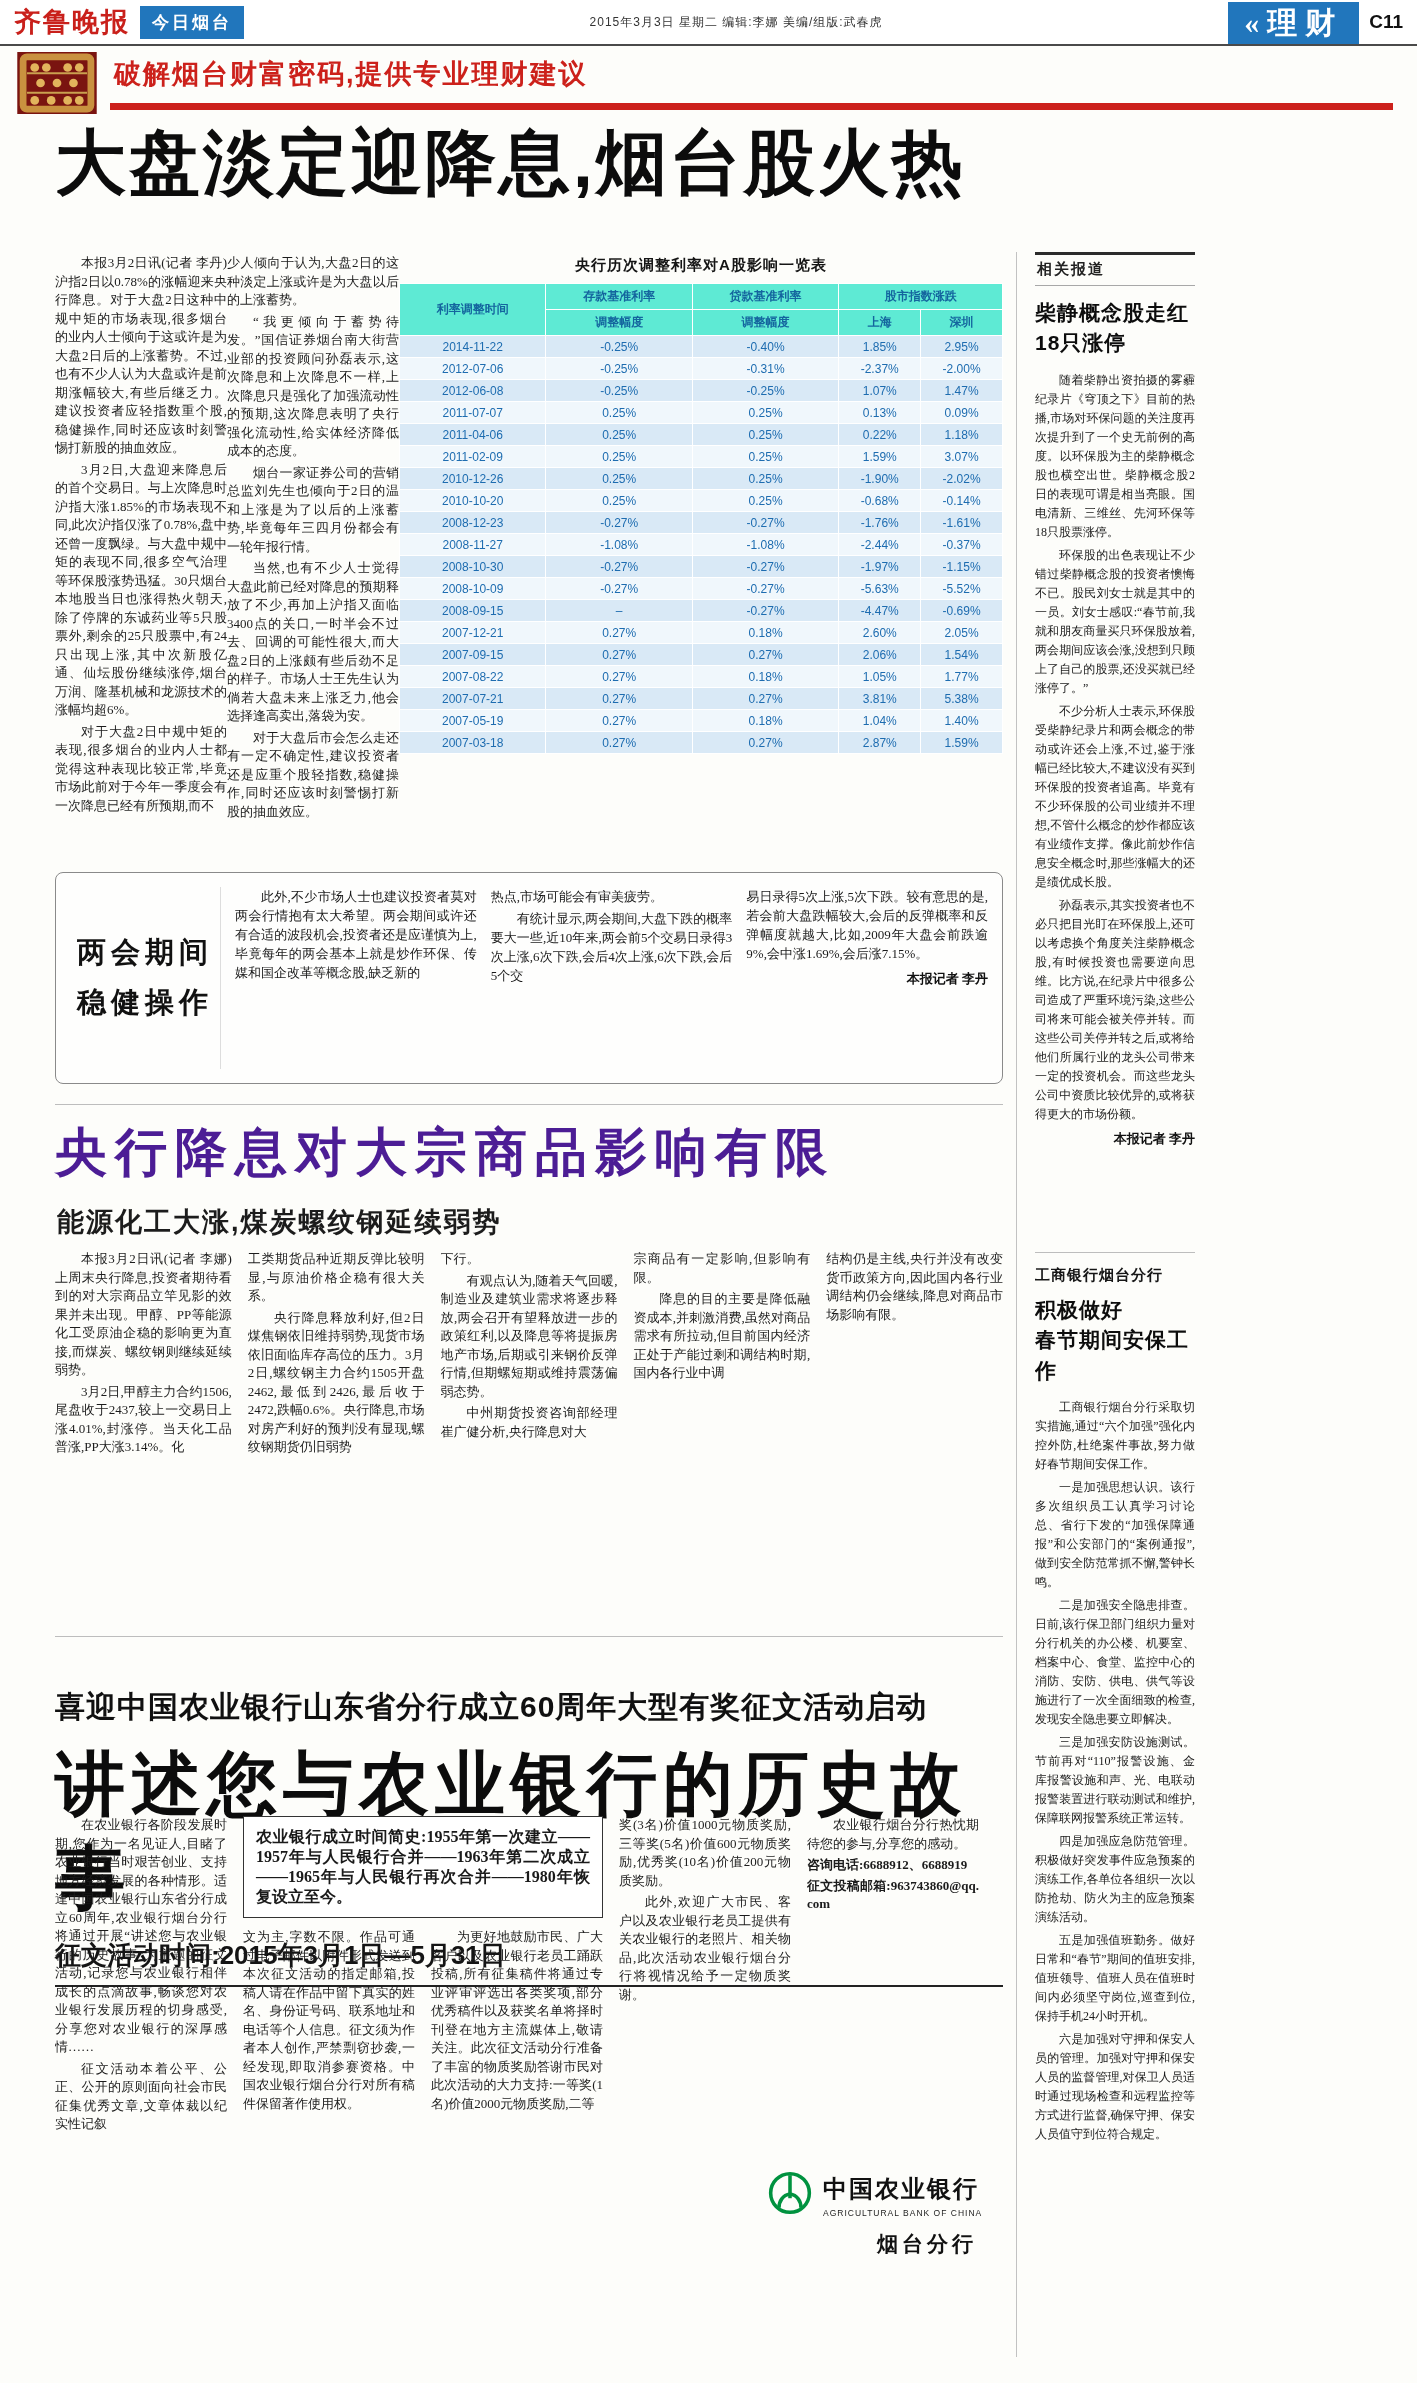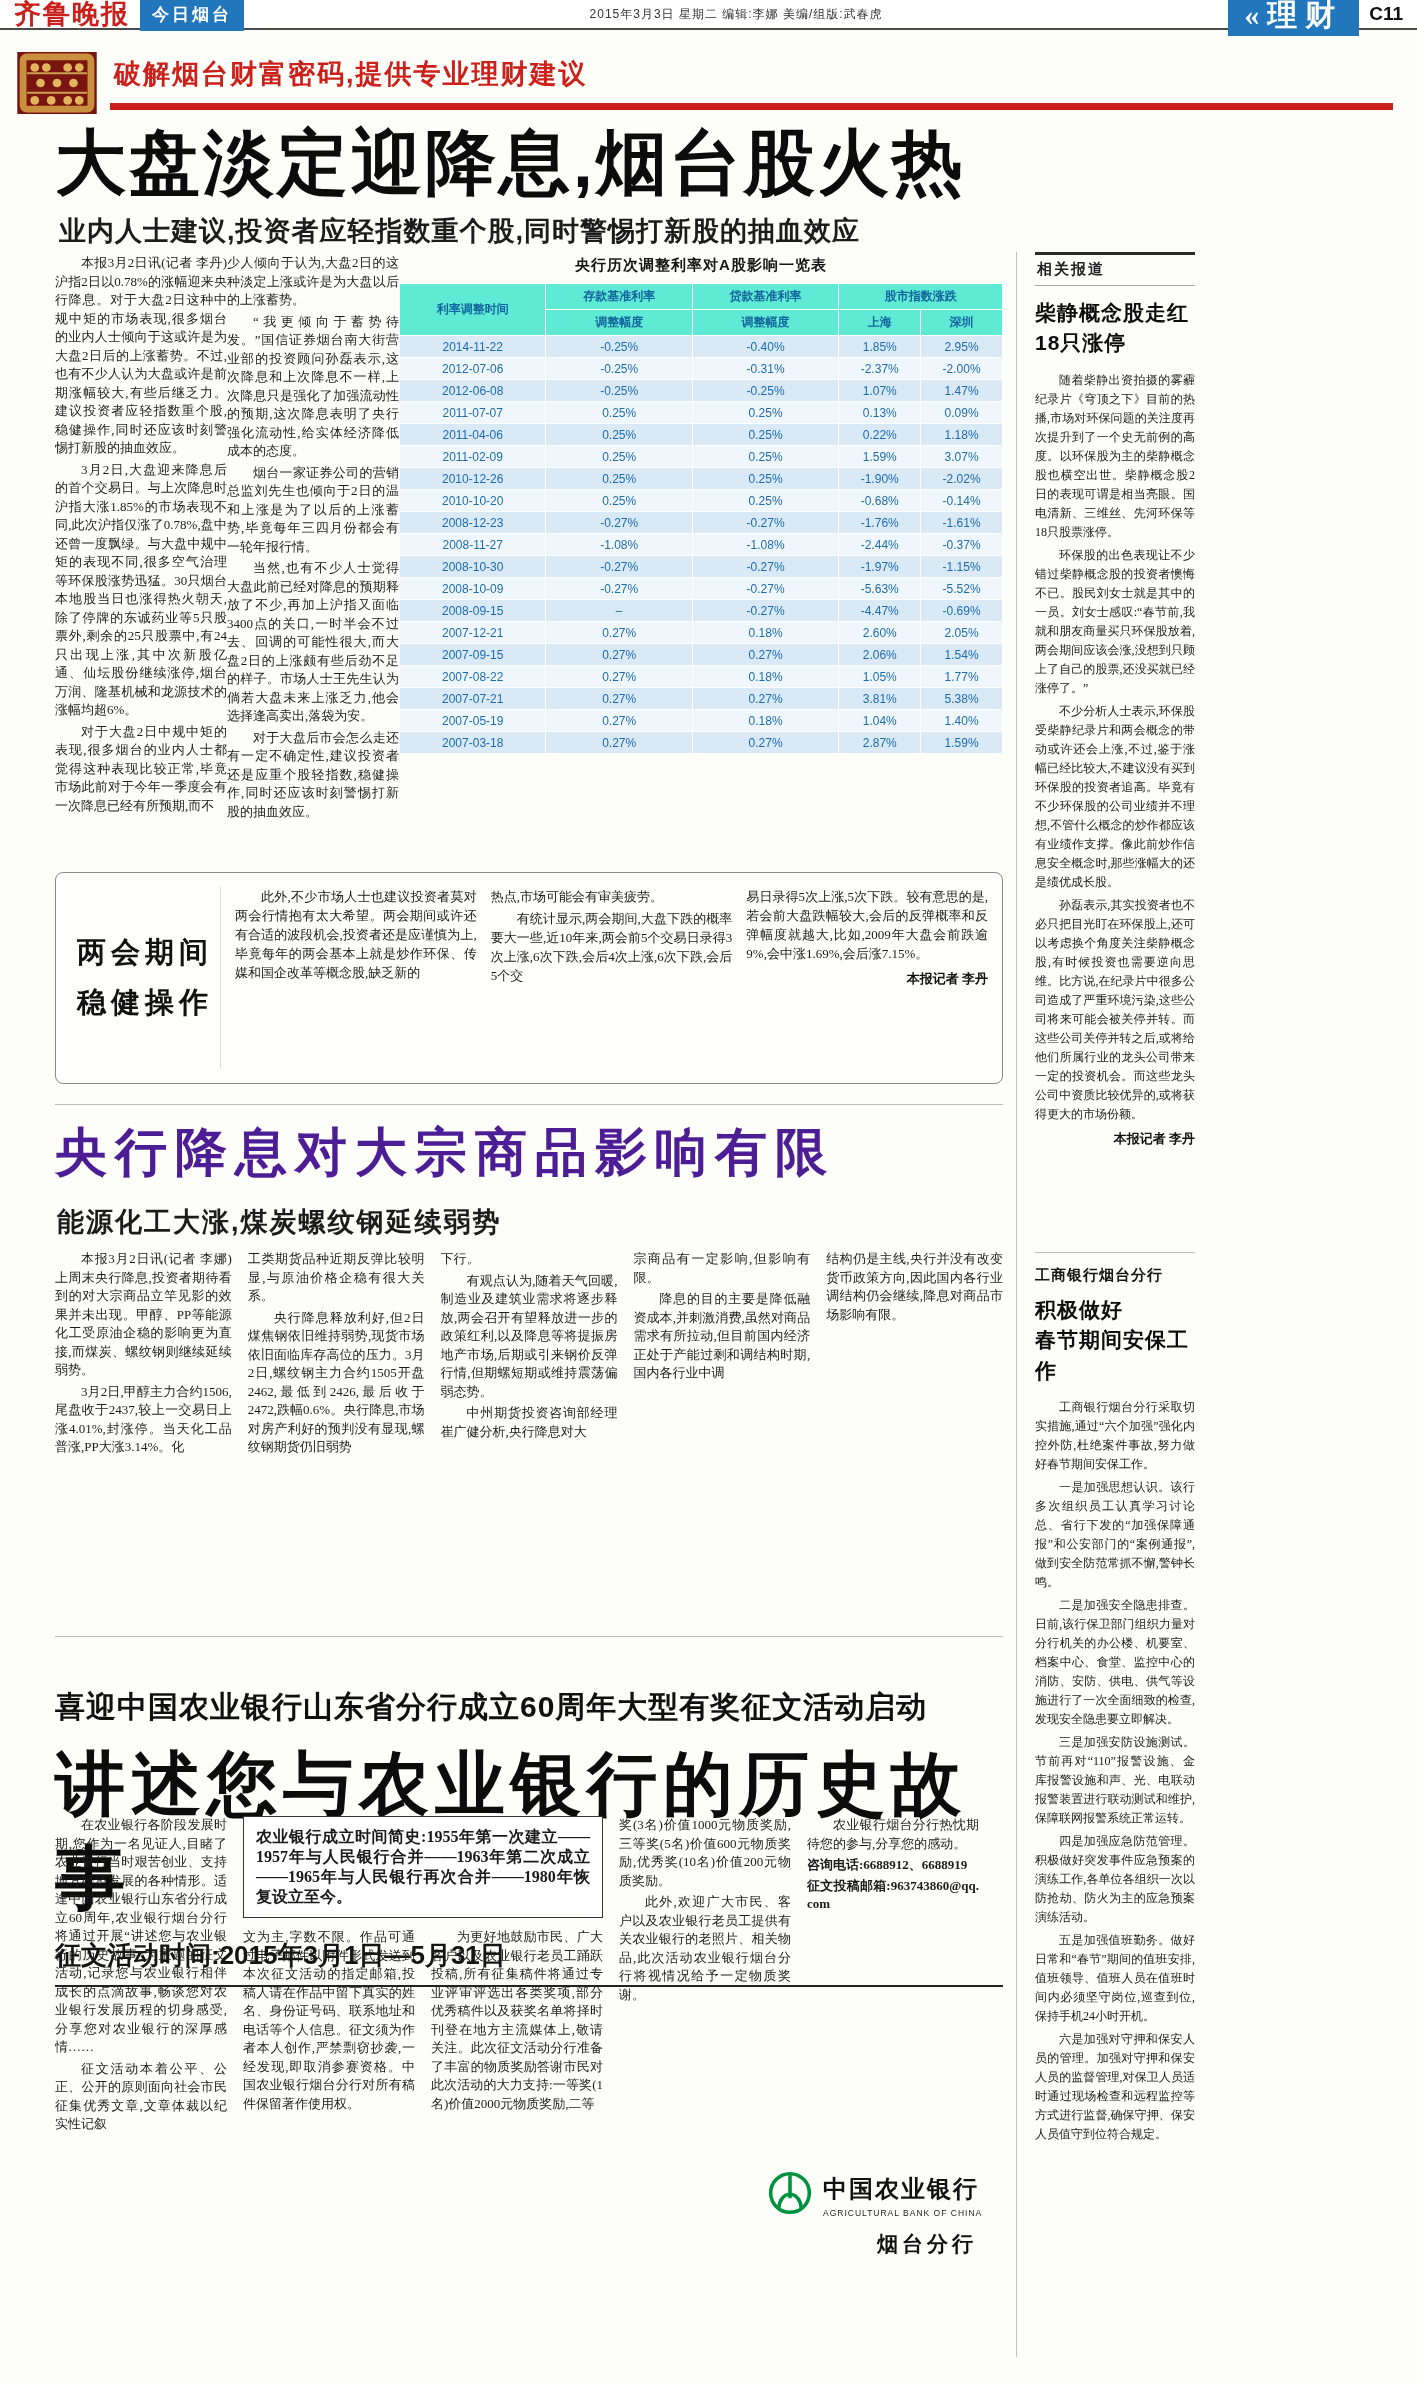--- a/index.html
+++ b/index.html
@@ -2,21 +2,21 @@
 <html><head>
 <meta charset="utf-8">
 <style>
   html,body{margin:0;padding:0;}
   body{background:#e8e8e8;}
   .page{position:relative;width:1417px;height:2383px;background:#fdfdfa;overflow:hidden;
         font-family:"Liberation Serif","DejaVu Serif",serif;color:#1a1a1a;}
   .abs{position:absolute;}
 
   
-  .masthead{top:0;left:0;width:1417px;height:30px;display:flex;align-items:center;
+  .masthead{top:0;left:0;width:1417px;height:46px;display:flex;align-items:center;
             padding:0 14px;box-sizing:border-box;border-bottom:2px solid #4a4a4a;background:#fff;}
   .paper-logo{font-family:"Liberation Serif",serif;font-weight:700;font-size:27px;color:#c9201b;letter-spacing:2px;}
   .edition-tab{background:#2176bc;color:#fff;font-family:"Liberation Sans",sans-serif;
                font-weight:700;font-size:17px;padding:5px 12px;margin-left:10px;letter-spacing:3px;}
   .mh-date{flex:1;text-align:center;font-size:12px;color:#333;font-family:"Liberation Sans",sans-serif;letter-spacing:1px;}
   .section-badge{background:#2176bc;color:#fff;height:42px;display:flex;align-items:center;
                  padding:0 16px;margin-top:2px;}
   .section-badge .chev{font-size:30px;font-weight:700;margin-right:8px;line-height:1;}
   .section-name{font-family:"Liberation Sans",sans-serif;font-weight:700;font-size:30px;letter-spacing:8px;}
   .page-no{font-family:"Liberation Sans",sans-serif;font-weight:700;font-size:19px;color:#111;margin-left:10px;}
@@ -144,21 +144,20 @@
         <circle cx="52" cy="50" r="4.5" fill="#e2b45c"></circle>
           <circle cx="64" cy="50" r="4.5" fill="#e2b45c"></circle>
       </svg>
     </div>
     <div class="banner-slogan">破解烟台财富密码,提供专业理财建议</div>
     <div class="banner-rule"></div>
   </div>
 
   <section class="abs art1-head">
     <h1 class="h-main">大盘淡定迎降息,烟台股火热</h1>
-    <div class="h-sub">业内人士建议,投资者应轻指数重个股,同时警惕打新股的抽血效应</div>
   </section>
 
   <div class="abs art1-body">
     <div class="news-col w-col" id="a1c1">
         <p class="para">本报3月2日讯(记者 李丹) 沪指2日以0.78%的涨幅迎来央行降息。对于大盘2日这种中规中矩的市场表现,很多烟台的业内人士倾向于这或许是为大盘2日后的上涨蓄势。不过,也有不少人认为大盘或许是前期涨幅较大,有些后继乏力。建议投资者应轻指数重个股,稳健操作,同时还应该时刻警惕打新股的抽血效应。</p>
         <p class="para">3月2日,大盘迎来降息后的首个交易日。与上次降息时沪指大涨1.85%的市场表现不同,此次沪指仅涨了0.78%,盘中还曾一度飘绿。与大盘中规中矩的表现不同,很多空气治理等环保股涨势迅猛。30只烟台本地股当日也涨得热火朝天,除了停牌的东诚药业等5只股票外,剩余的25只股票中,有24只出现上涨,其中次新股亿通、仙坛股份继续涨停,烟台万润、隆基机械和龙源技术的涨幅均超6%。</p>
         <p class="para">对于大盘2日中规中矩的表现,很多烟台的业内人士都觉得这种表现比较正常,毕竟市场此前对于今年一季度会有一次降息已经有所预期,而不</p>
       </div>
     <div class="news-col w-col" id="a1c2">
         <p class="para noindent">少人倾向于认为,大盘2日的这种淡定上涨或许是为大盘以后的上涨蓄势。</p>

